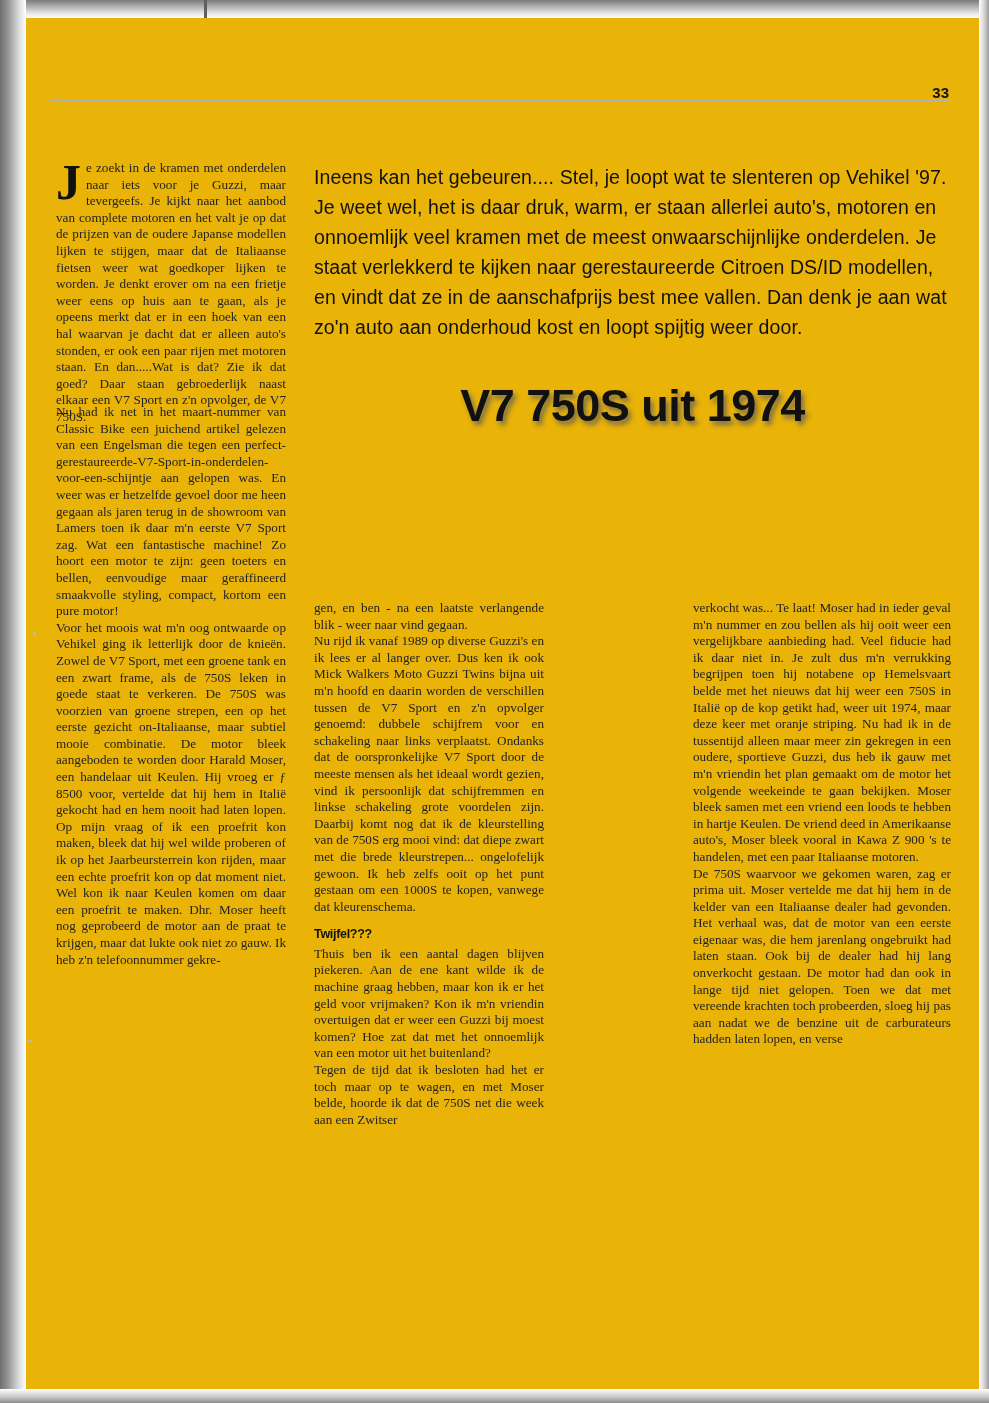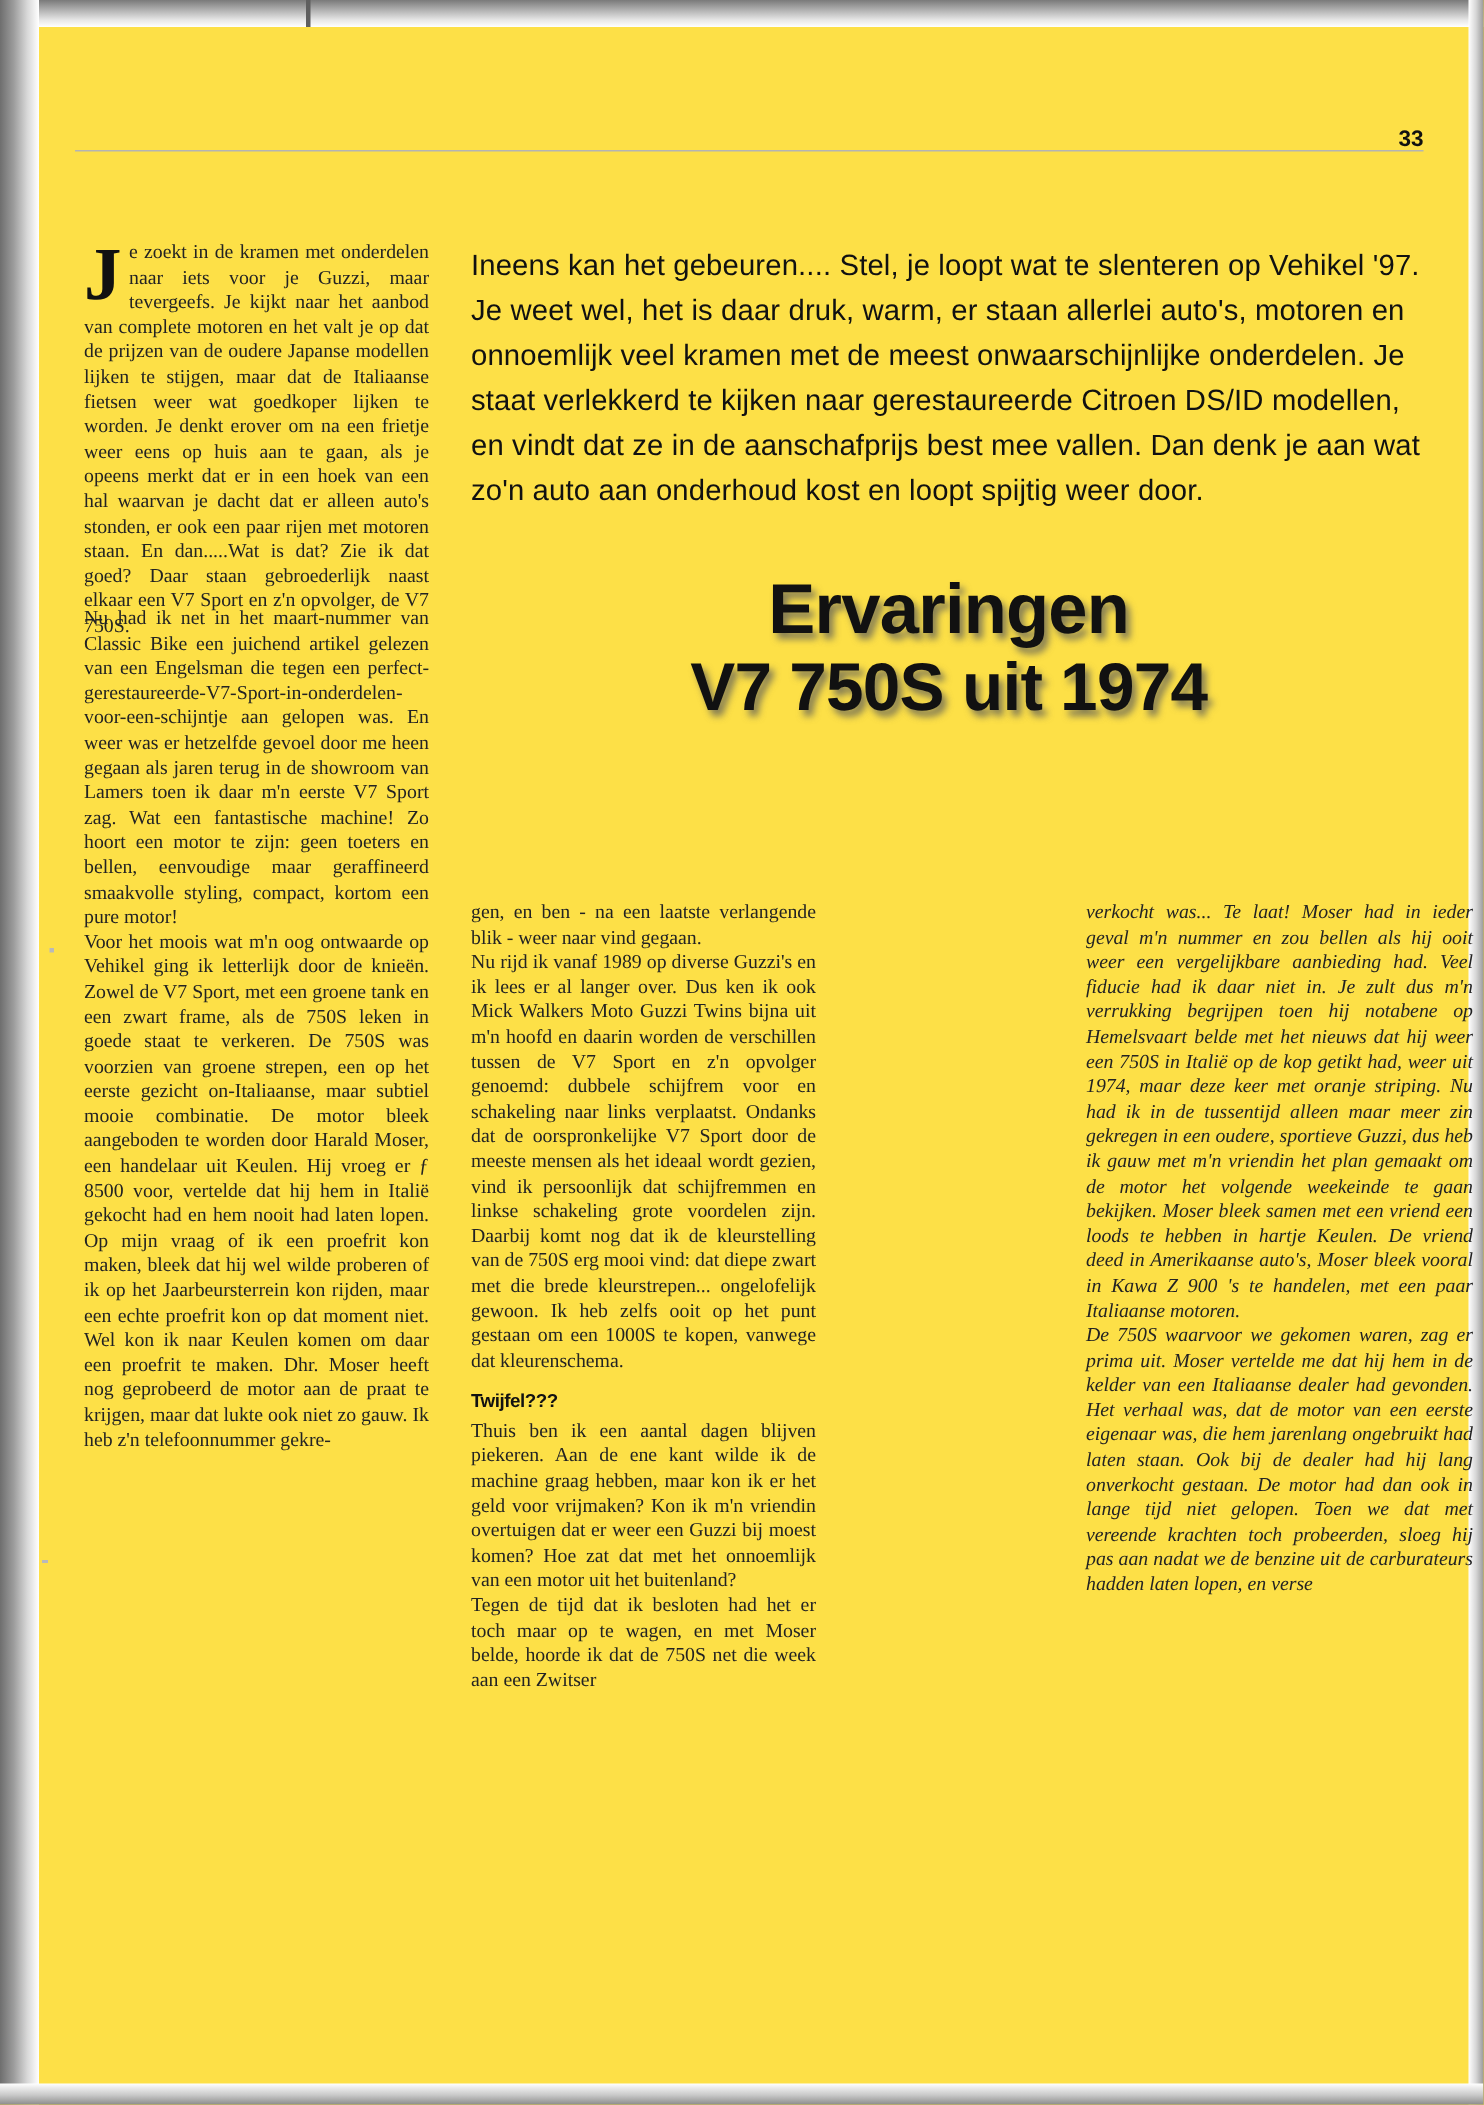--- a/index.html
+++ b/index.html
@@ -4,21 +4,21 @@
 <style>
   html, body {
     margin: 0;
     padding: 0;
     background: #8a8a8a;
   }
   .page {
     position: relative;
     width: 989px;
     height: 1403px;
-    background: #fde047;
+    background: #eab308;
     overflow: hidden;
     font-family: "Liberation Serif", serif;
     color: #1a1a1a;
   }
   
   .scan-edge-left {
     position: absolute;
     left: 0; top: 0;
     width: 26px; height: 100%;
     background: linear-gradient(to right, #6e6e6e 0%, #9c9c9c 35%, #d8d8d8 70%, #ffffff 100%);
@@ -147,21 +147,21 @@
     position: absolute;
     top: 0;
     width: 230px;
     font-size: 13.2px;
     line-height: 16.6px;
     text-align: justify;
     color: #232323;
   }
   .bcol p { margin: 0; }
   .bcol-2 { left: 258px; }
-  .bcol-3 { left: 668px; width: 258px; font-style: italic; }
+  .bcol-3 { left: 637px; width: 258px; }
 
   .subhead {
     font-family: "Liberation Sans", sans-serif;
     font-weight: bold;
     font-size: 12.5px;
     margin: 11px 0 3px 0 !important;
     color: #111;
     letter-spacing: -0.3px;
   }
   
@@ -195,21 +195,20 @@
 
   <div class="upper">
 
     <div class="col-intro">
       <p><span class="dropcap">J</span><span>e zoekt in de kramen met onderdelen naar iets voor je Guzzi, maar tevergeefs. Je kijkt naar het aanbod van complete motoren en het valt je op dat de prijzen van de oudere Japanse modellen lijken te stijgen, maar dat de Italiaanse fietsen weer wat goedkoper lijken te worden. Je denkt erover om na een frietje weer eens op huis aan te gaan, als je opeens merkt dat er in een hoek van een hal waarvan je dacht dat er alleen auto's stonden, er ook een paar rijen met motoren staan. En dan.....Wat is dat? Zie ik dat goed? Daar staan gebroederlijk naast elkaar een V7 Sport en z'n opvolger, de V7 750S.</span></p>
     </div>
 
     <div class="lead">Ineens kan het gebeuren.... Stel, je loopt wat te slenteren op Vehikel '97. Je weet wel, het is daar druk, warm, er staan allerlei auto's, motoren en onnoemlijk veel kramen met de meest onwaarschijnlijke onderdelen. Je staat verlekkerd te kijken naar gerestaureerde Citroen DS/ID modellen, en vindt dat ze in de aanschafprijs best mee vallen. Dan denk je aan wat zo'n auto aan onderhoud kost en loopt spijtig weer door.</div>
 
     <div class="title-block">
-      <div class="title-main">Ervaringen</div>
       <div class="title-model">V7 750S uit 1974</div>
     </div>
   </div>
 
   <div class="col-left-long">
     <p>Nu had ik net in het maart-nummer van Classic Bike een juichend artikel gelezen van een Engelsman die tegen een perfect-gerestaureerde-V7-Sport-in-onderdelen-voor-een-schijntje aan gelopen was. En weer was er hetzelfde gevoel door me heen gegaan als jaren terug in de showroom van Lamers toen ik daar m'n eerste V7 Sport zag. Wat een fantastische machine! Zo hoort een motor te zijn: geen toeters en bellen, eenvoudige maar geraffineerd smaakvolle styling, compact, kortom een pure motor!</p>
     <p>Voor het moois wat m'n oog ontwaarde op Vehikel ging ik letterlijk door de knieën. Zowel de V7 Sport, met een groene tank en een zwart frame, als de 750S leken in goede staat te verkeren. De 750S was voorzien van groene strepen, een op het eerste gezicht on-Italiaanse, maar subtiel mooie combinatie. De motor bleek aangeboden te worden door Harald Moser, een handelaar uit Keulen. Hij vroeg er ƒ 8500 voor, vertelde dat hij hem in Italië gekocht had en hem nooit had laten lopen. Op mijn vraag of ik een proefrit kon maken, bleek dat hij wel wilde proberen of ik op het Jaarbeursterrein kon rijden, maar een echte proefrit kon op dat moment niet. Wel kon ik naar Keulen komen om daar een proefrit te maken. Dhr. Moser heeft nog geprobeerd de motor aan de praat te krijgen, maar dat lukte ook niet zo gauw. Ik heb z'n telefoonnummer gekre-</p>
   </div>
 
   <div class="body-cols">

